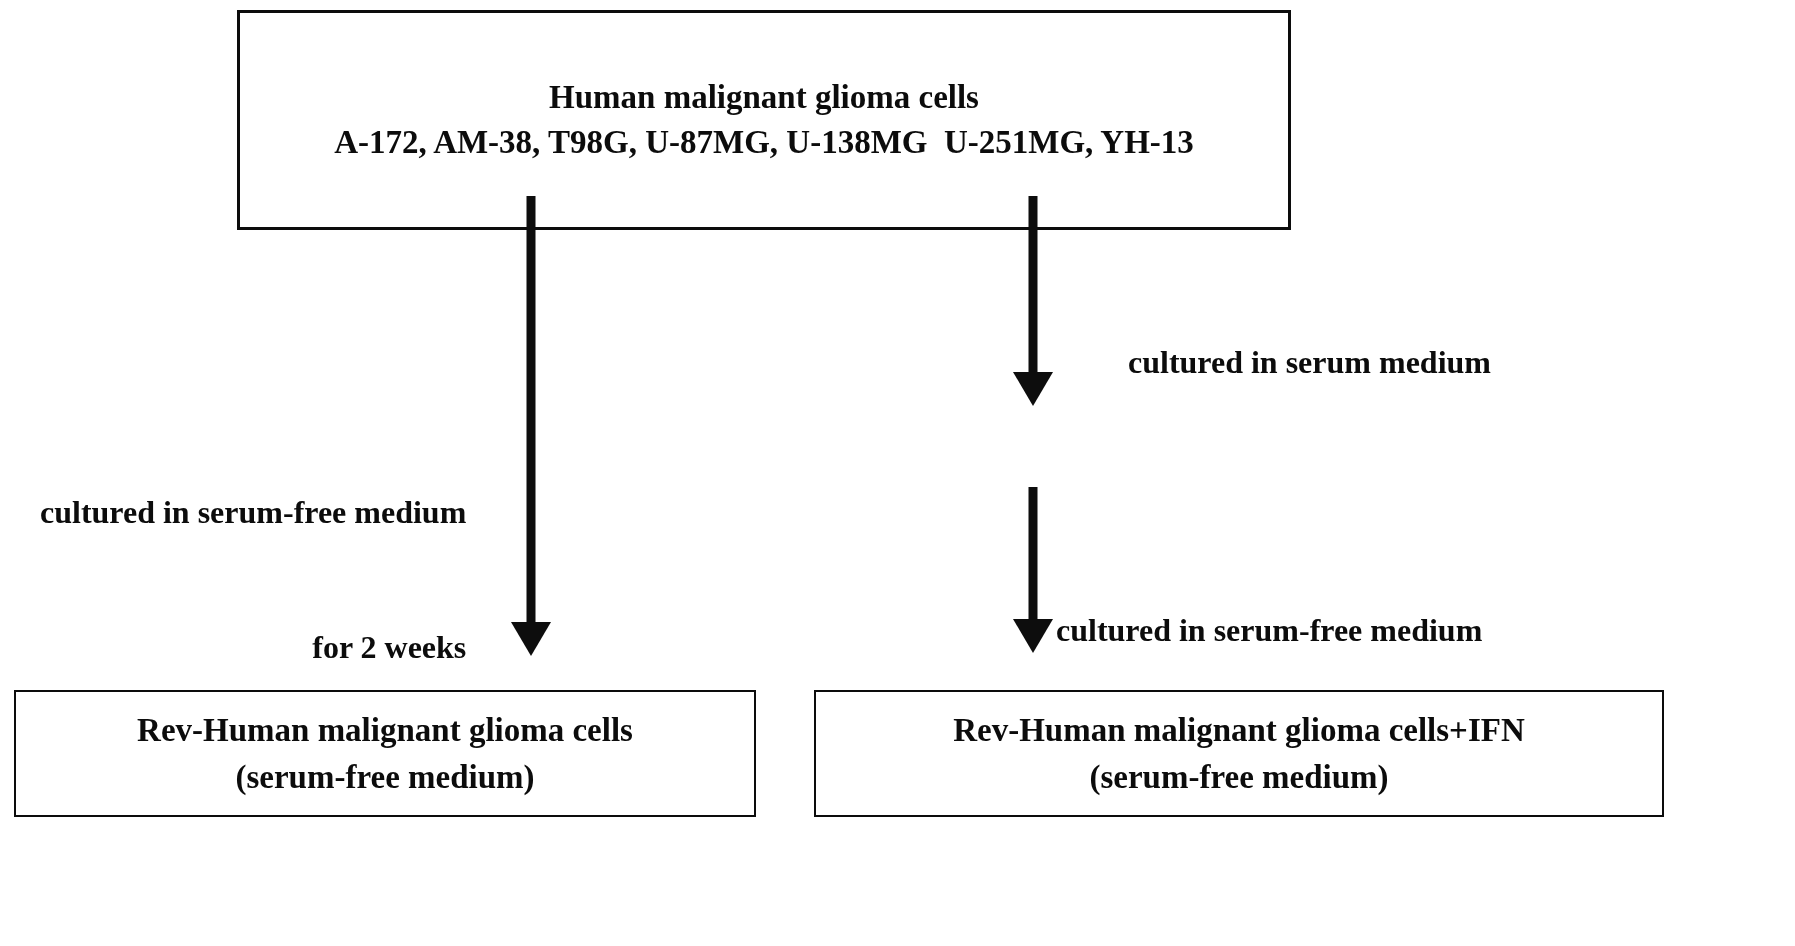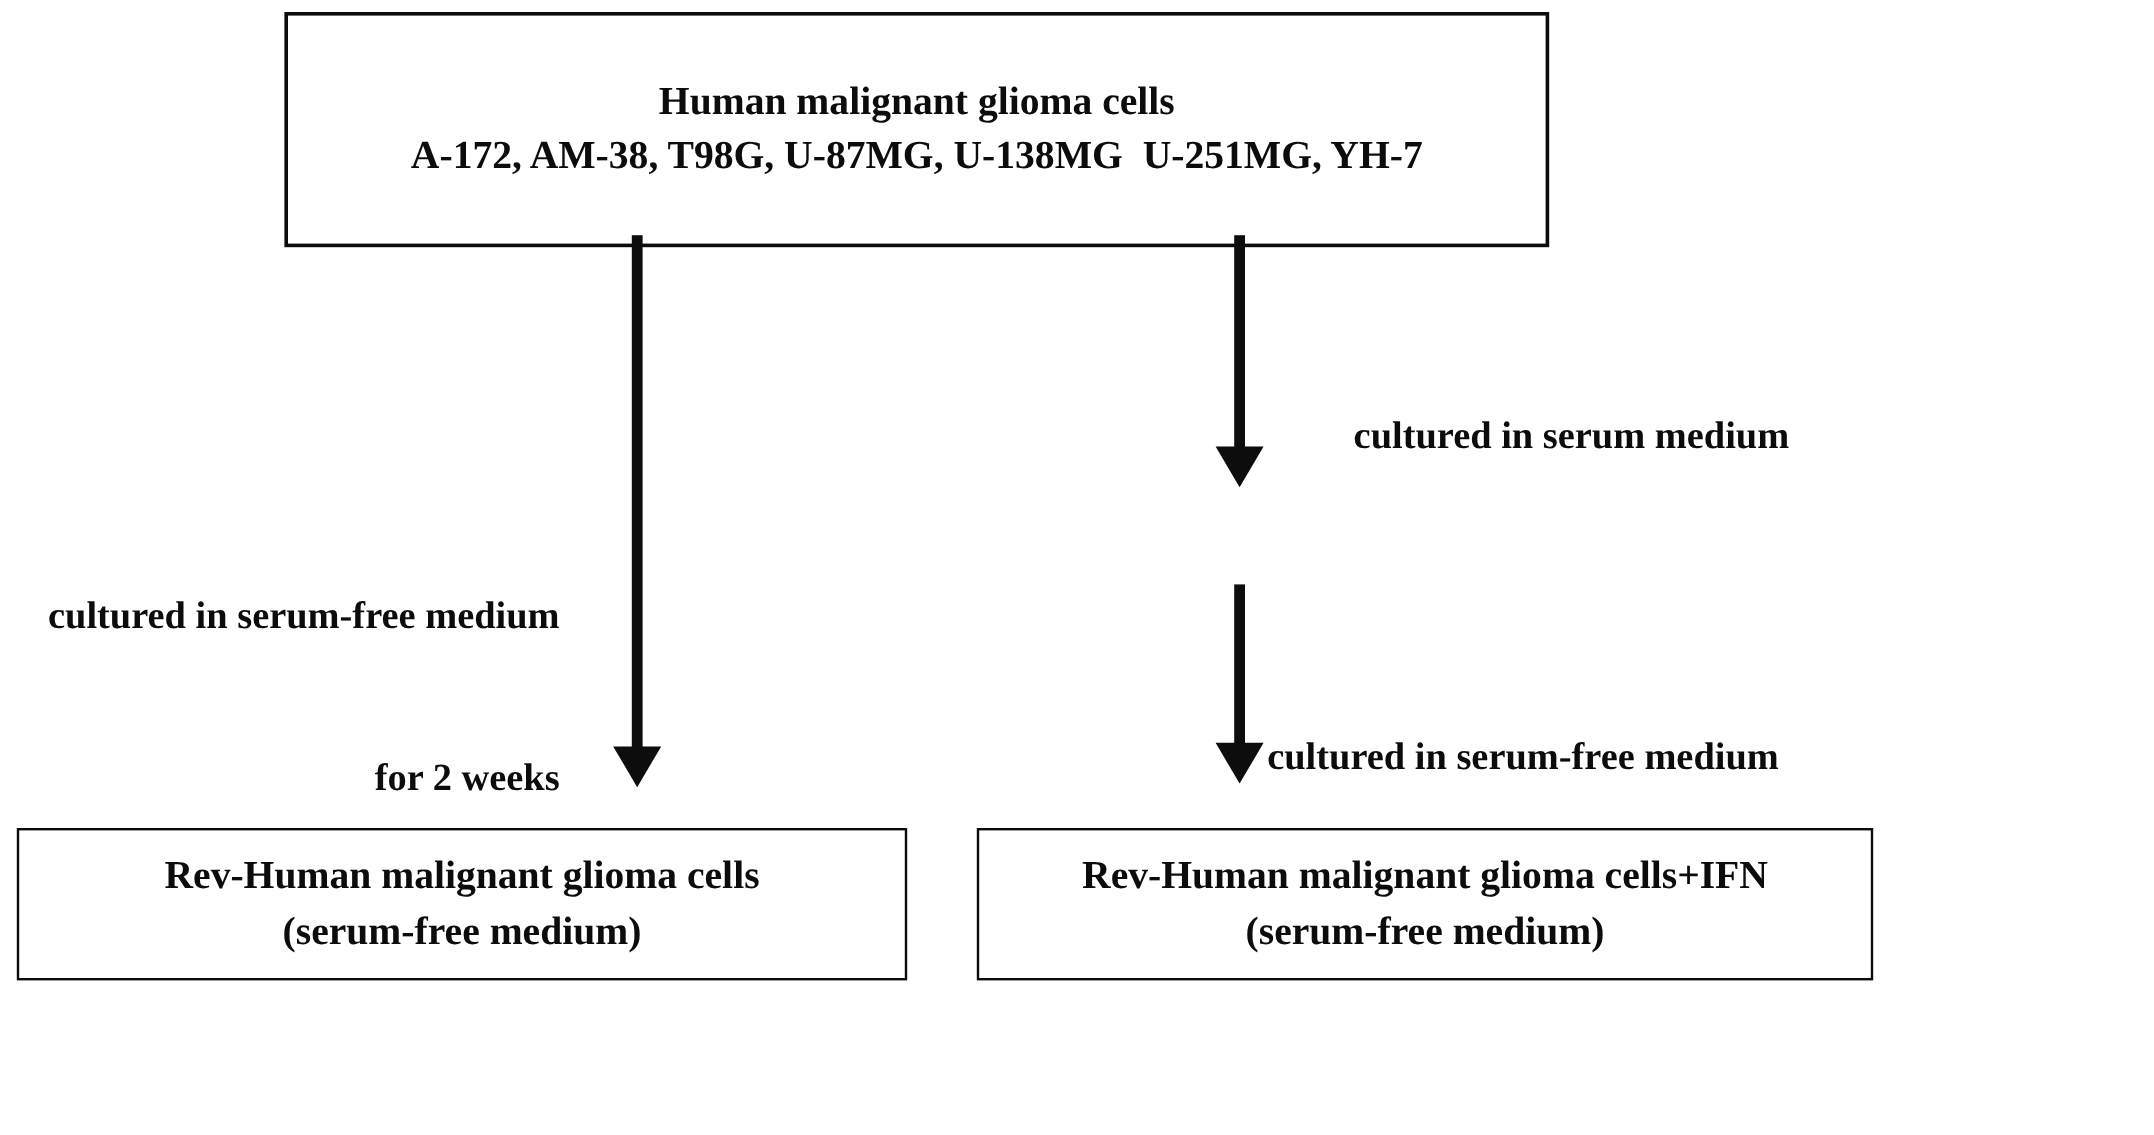--- a/index.html
+++ b/index.html
@@ -28,39 +28,39 @@
     text-align: center;
     font-weight: bold;
   }
   .box .line {
     white-space: pre-wrap;
   }
   .top-box {
     left: 237px;
     top: 10px;
     width: 1054px;
-    height: 196px;
+    height: 220px;
     font-size: 33px;
     line-height: 45px;
   }
   .bottom-box {
     font-size: 33px;
     line-height: 47px;
     border-width: 2px;
   }
   .bl-box {
     left: 14px;
     top: 690px;
     width: 742px;
     height: 127px;
   }
   .br-box {
     left: 814px;
     top: 690px;
-    width: 747px;
+    width: 850px;
     height: 127px;
   }
   .arrow {
     position: absolute;
   }
   .arrow .shaft {
     position: absolute;
     left: 50%;
     transform: translateX(-50%);
     top: 0;
@@ -120,21 +120,21 @@
     top: 518px;
   }
 </style>
 </head>
 <body>
 
 <div class="canvas">
 
   <div class="box top-box">
     <div class="line">Human malignant glioma cells</div>
-    <div class="line">A-172, AM-38, T98G, U-87MG, U-138MG  U-251MG, YH-7</div>
+    <div class="line">A-172, AM-38, T98G, U-87MG, U-138MG  U-251MG, YH-13</div>
   </div>
 
   <div class="arrow arrow-left">
     <div class="shaft"></div>
     <div class="head"></div>
   </div>
 
   <div class="arrow arrow-right-1">
     <div class="shaft"></div>
     <div class="head"></div>

